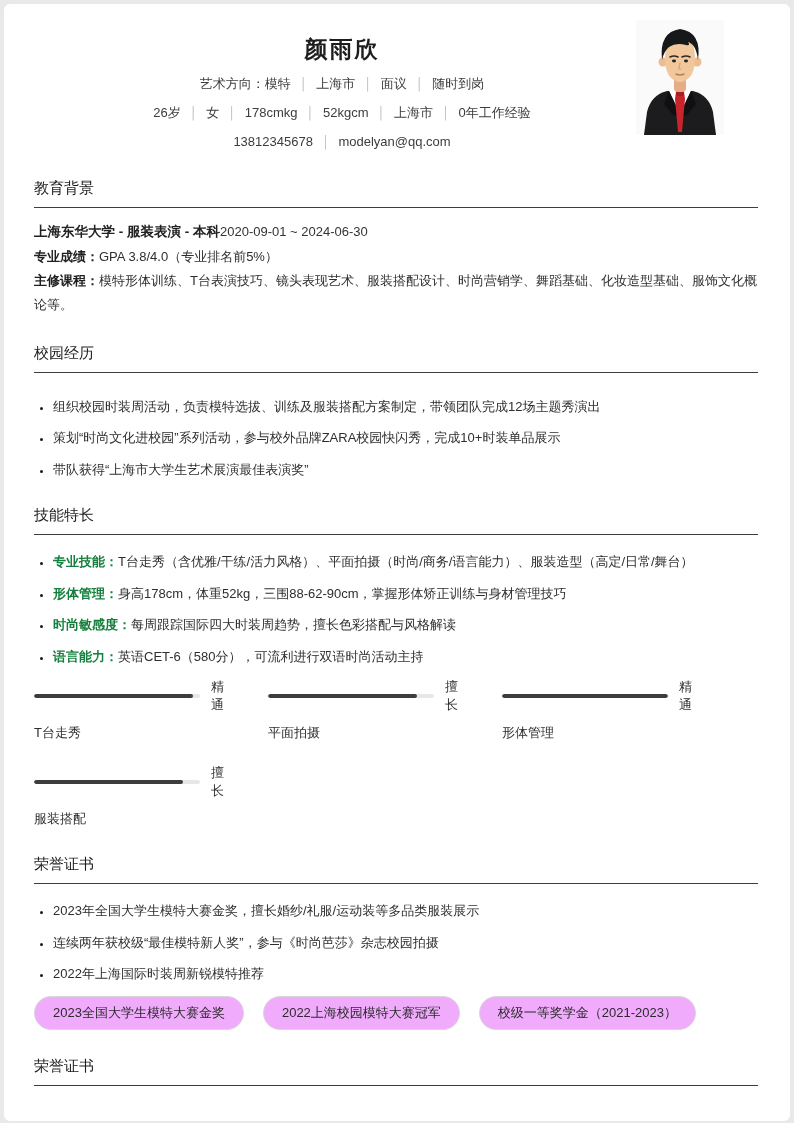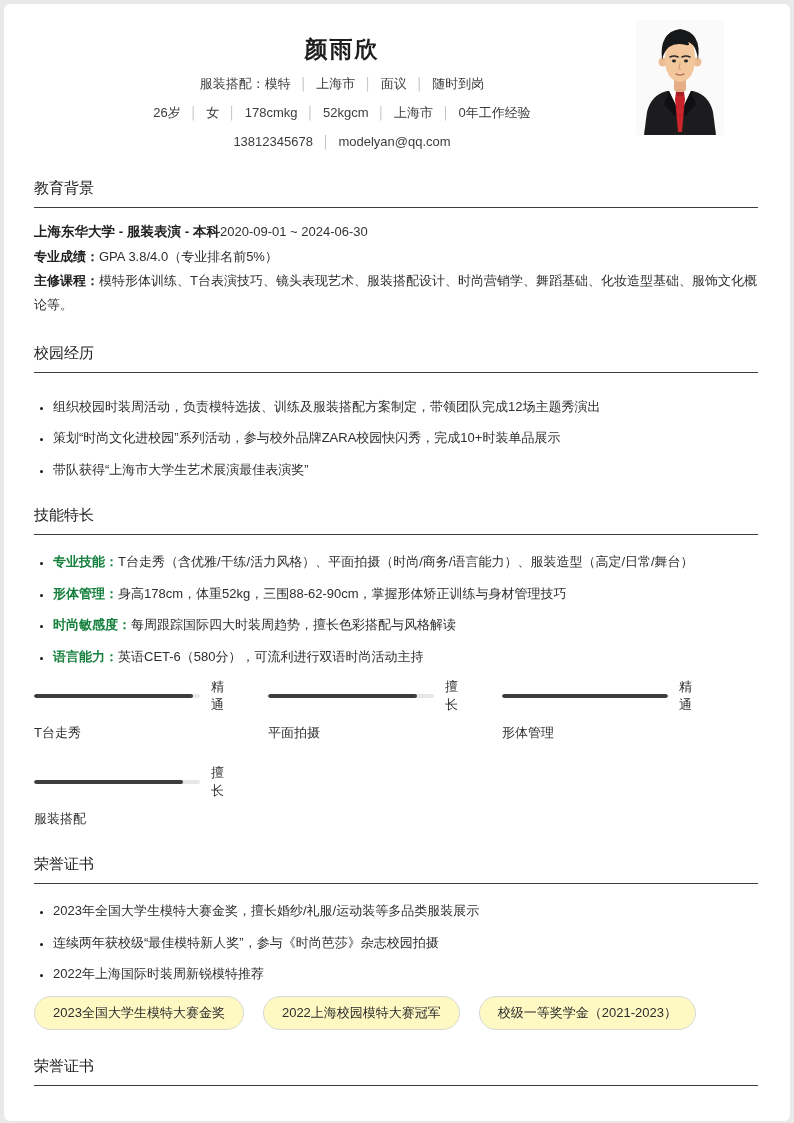--- a/index.html
+++ b/index.html
@@ -63,33 +63,33 @@
   }
   .bar-fill { height: 100%; border-radius: 3px; background: #3d3d3d; }
   .bar-level { margin-left: 11px; font-size: 13px; color: #2e2e2e; }
   .bar-name { margin-top: 10px; font-size: 13px; color: #2e2e2e; }
 
   
   .badges { display: flex; gap: 19px; margin-top: 6px; flex-wrap: wrap; }
   .badge {
     display: inline-block; padding: 7px 18px;
     font-size: 13px; color: #2b2b2b;
-    background: #fef9c3; border: 1px solid #d8d8d8; border-radius: 17px;
+    background: #f0abfc; border: 1px solid #d8d8d8; border-radius: 17px;
   }
 </style>
 </head>
 <body>
 
 <div class="page">
 
   <div class="header">
     <div class="header-text">
       <div class="resume-name">颜雨欣</div>
 
-      <div class="hline"><span>服装搭配：模特</span><span class="sep">│</span><span class="item">上海市</span><span class="sep">│</span><span class="item">面议</span><span class="sep">│</span><span class="item">随时到岗</span></div>
+      <div class="hline"><span>艺术方向：模特</span><span class="sep">│</span><span class="item">上海市</span><span class="sep">│</span><span class="item">面议</span><span class="sep">│</span><span class="item">随时到岗</span></div>
 
       <div class="hline"><span class="item">26岁</span><span class="sep">│</span><span class="item">女</span><span class="sep">│</span><span class="item">178cmkg</span><span class="sep">│</span><span class="item">52kgcm</span><span class="sep">│</span><span class="item">上海市</span><span class="sep">│</span><span class="item">0年工作经验</span></div>
 
       <div class="hline"><span class="item">13812345678</span><span class="sep">│</span><span class="item">modelyan@qq.com</span></div>
     </div>
 
     <div class="photo">
       <svg width="88" height="115" viewBox="0 0 88 115" xmlns="http://www.w3.org/2000/svg">
         <rect x="0" y="0" width="88" height="115" fill="#fbfafa"></rect>
 

